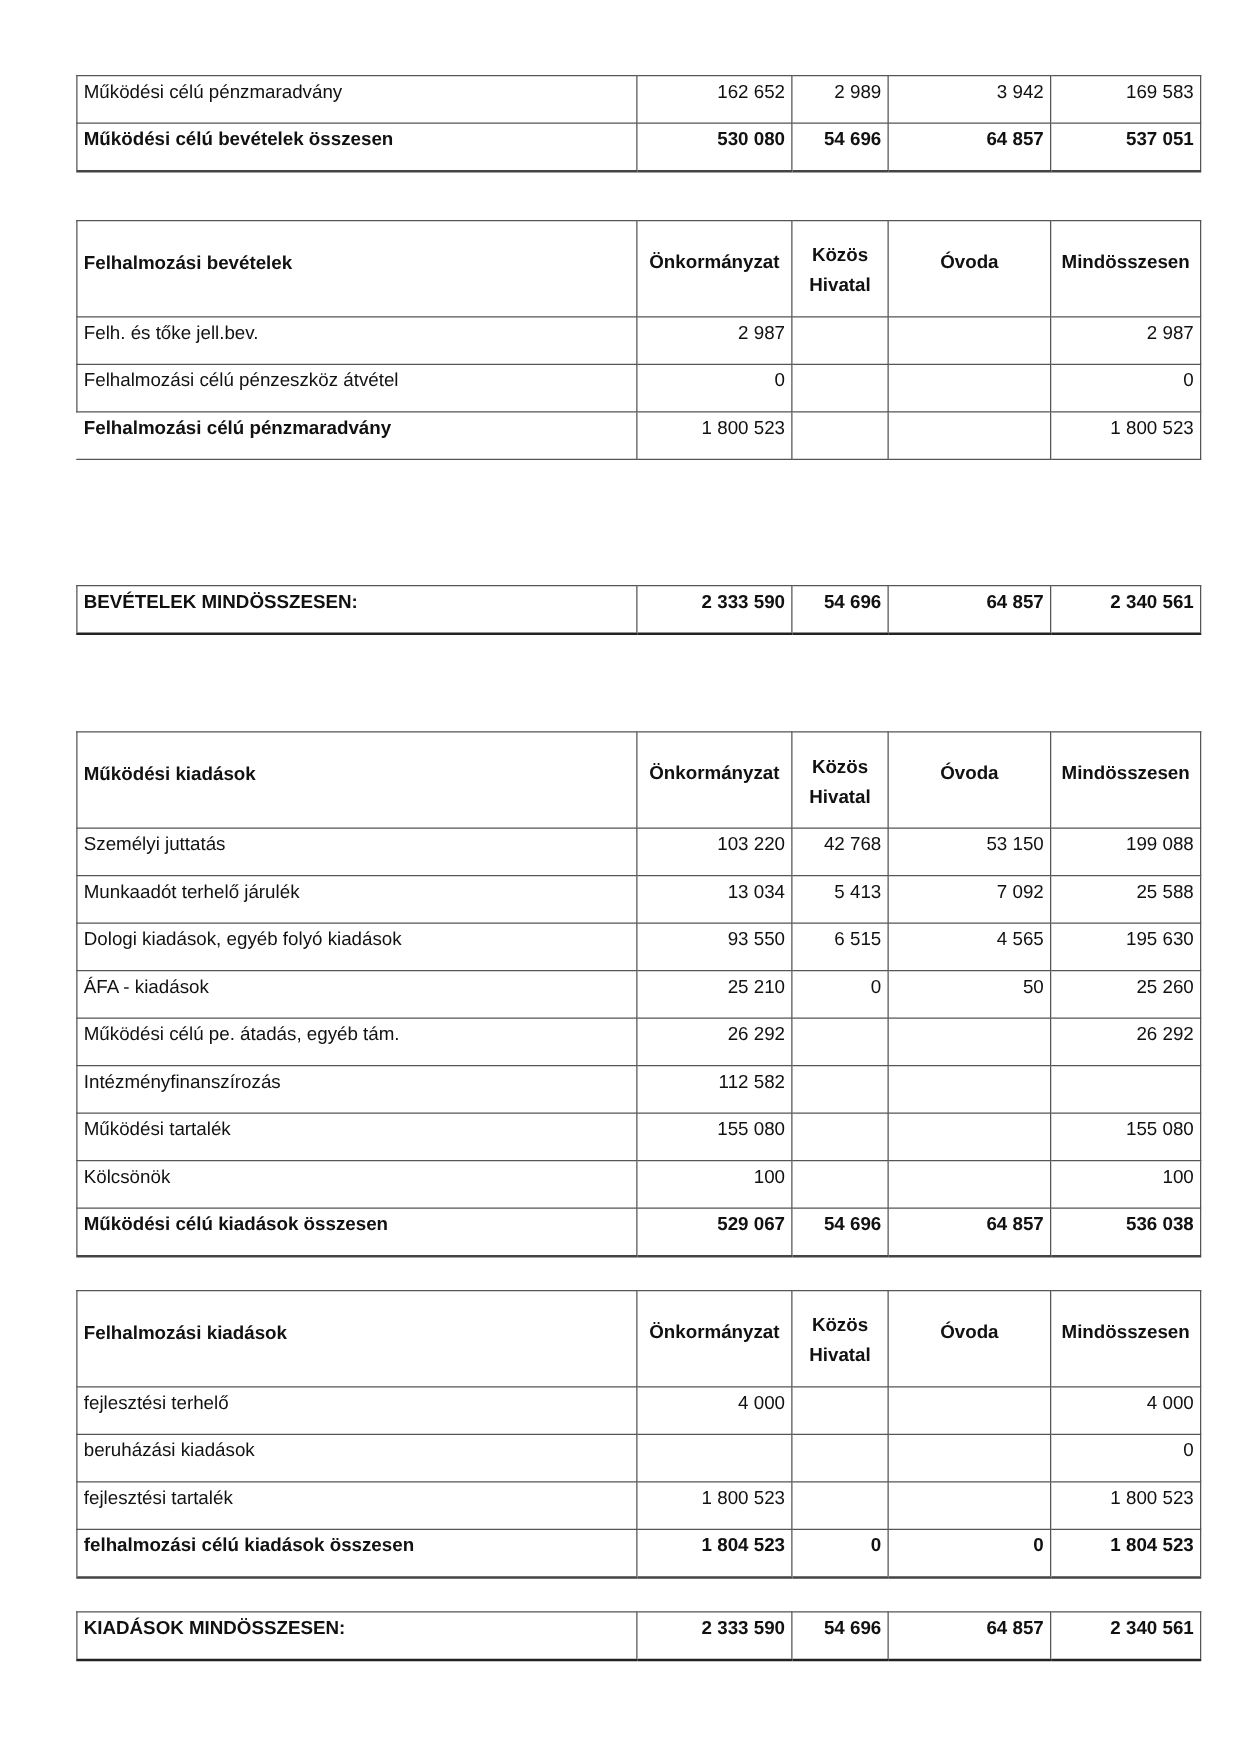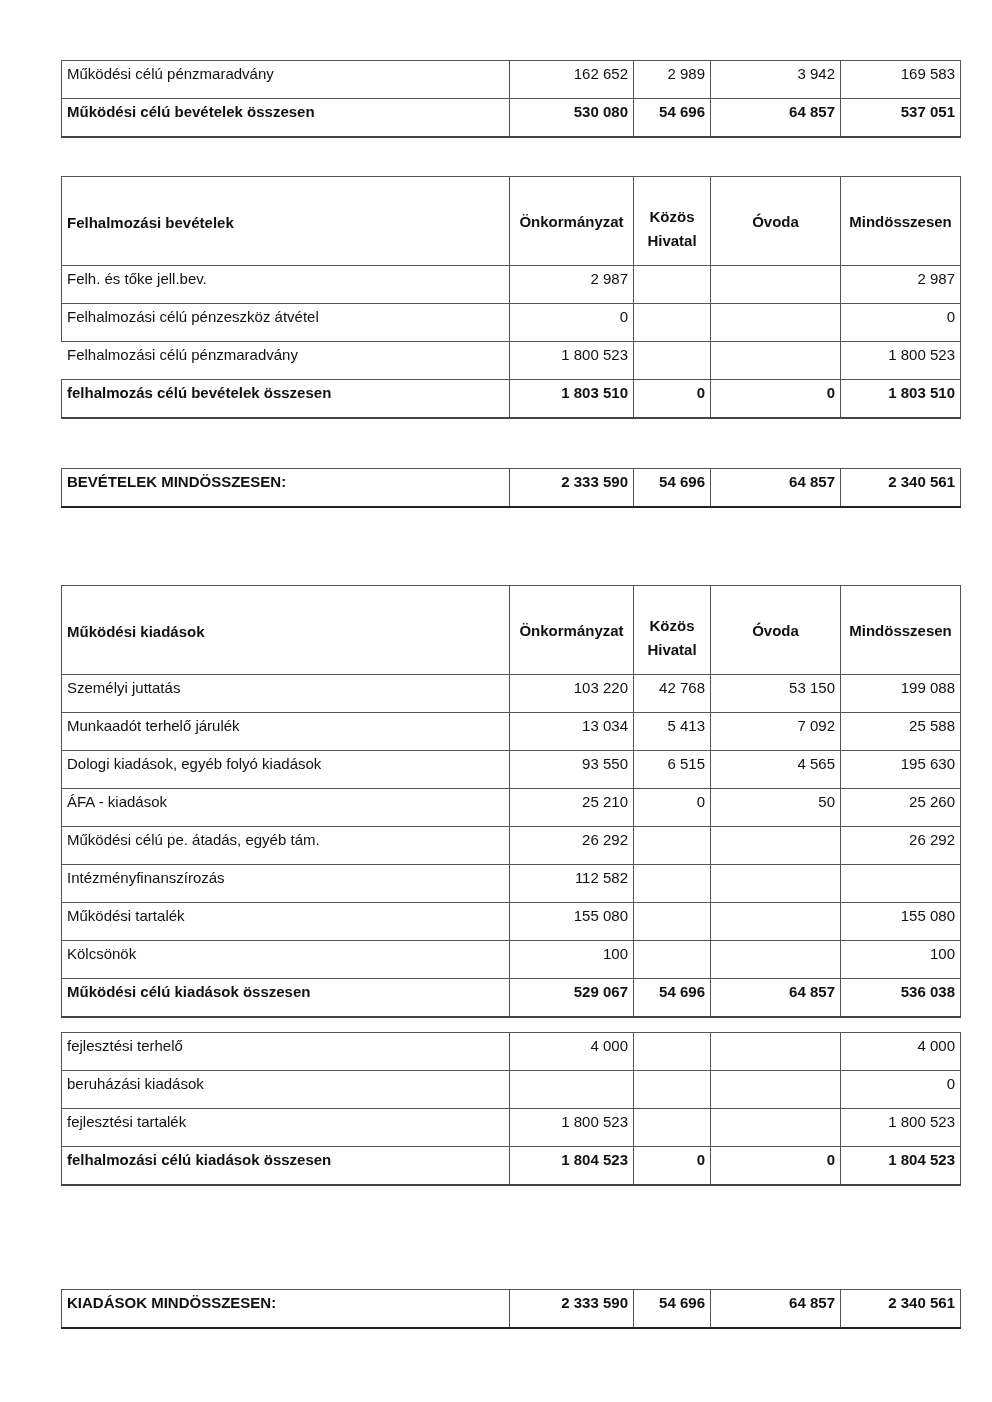--- a/index.html
+++ b/index.html
@@ -1,27 +1,27 @@
 <!DOCTYPE html>
 <html><head>
 <meta charset="utf-8">
 <style>
   html, body { margin:0; padding:0; background:#ffffff; }
   body { width:992px; height:1402px; position:relative; overflow:hidden;
          font-family:"Liberation Sans", sans-serif; color:#111; }
   .tbl { position:absolute; left:61px; width:899px; border-collapse:collapse; table-layout:fixed; }
   .tbl td { border:1px solid #555; padding:0 5px; font-size:15px; vertical-align:top; padding-top:4px; overflow:hidden; white-space:nowrap; }
   .tbl tr.row td { height:33px; }
-  .tbl tr.hdr td { height:58px; vertical-align:middle; padding-top:16px; font-weight:bold; }
+  .tbl tr.hdr td { height:58px; vertical-align:middle; padding-top:4px; font-weight:bold; }
   .tbl tr.hdr td.c { text-align:center; line-height:24px; }
   .tbl tr.hdr td.lbl { padding-bottom:14px; }
   .tbl td.num { text-align:right; }
   .tbl tr.tot td { font-weight:bold; }
   .tbl tr.tot td { border-bottom:2px solid #444; }
-  .tbl td.noleft { border-left-color:transparent; }
+  .tbl td.noleft { border-left-color:transparent;font-weight:bold; }
   col.c0 { width:448px; } col.c1 { width:124px; } col.c2 { width:77px; } col.c3 { width:130px; } col.c4 { width:120px; }
   .tbl.thickbottom tr:last-child td { border-bottom:2px solid #222; }
 </style>
 </head>
 <body>
 
 <table class="tbl" style="top:60px;">
   <colgroup>
       <col class="c0">
       <col class="c1">
@@ -77,27 +77,20 @@
     <td class="num"></td>
     <td class="num">0</td>
   </tr>
   <tr class="row">
     <td class="noleft">Felhalmozási célú pénzmaradvány</td>
     <td class="num">1 800 523</td>
     <td class="num"></td>
     <td class="num"></td>
     <td class="num">1 800 523</td>
   </tr>
-  <tr class="row tot">
-    <td>felhalmozás célú bevételek összesen</td>
-    <td class="num">1 803 510</td>
-    <td class="num">0</td>
-    <td class="num">0</td>
-    <td class="num">1 803 510</td>
-  </tr>
 </tbody>
   </table>
 
 <table class="tbl thickbottom" style="top:468px;">
   <colgroup>
       <col class="c0">
       <col class="c1">
       <col class="c2">
       <col class="c3">
       <col class="c4">
@@ -197,20 +190,27 @@
 
 <table class="tbl" style="top:1032px;">
   <colgroup>
       <col class="c0">
       <col class="c1">
       <col class="c2">
       <col class="c3">
       <col class="c4">
     </colgroup>
   <tbody>
+      <tr class="hdr">
+    <td class="lbl">Felhalmozási kiadások</td>
+    <td class="c lbl">Önkormányzat</td>
+    <td class="c"><span>Közös</span><br><span>Hivatal</span></td>
+    <td class="c lbl">Óvoda</td>
+    <td class="c lbl">Mindösszesen</td>
+  </tr>
   <tr class="row">
     <td>fejlesztési terhelő</td>
     <td class="num">4 000</td>
     <td class="num"></td>
     <td class="num"></td>
     <td class="num">4 000</td>
   </tr>
   <tr class="row">
     <td>beruházási kiadások</td>
     <td class="num"></td>

